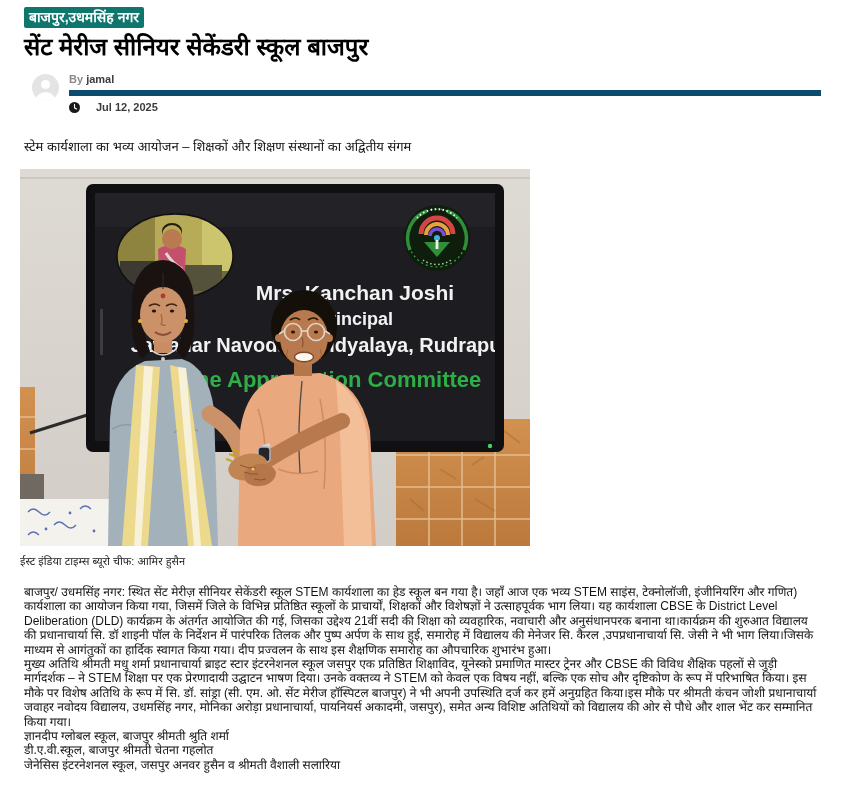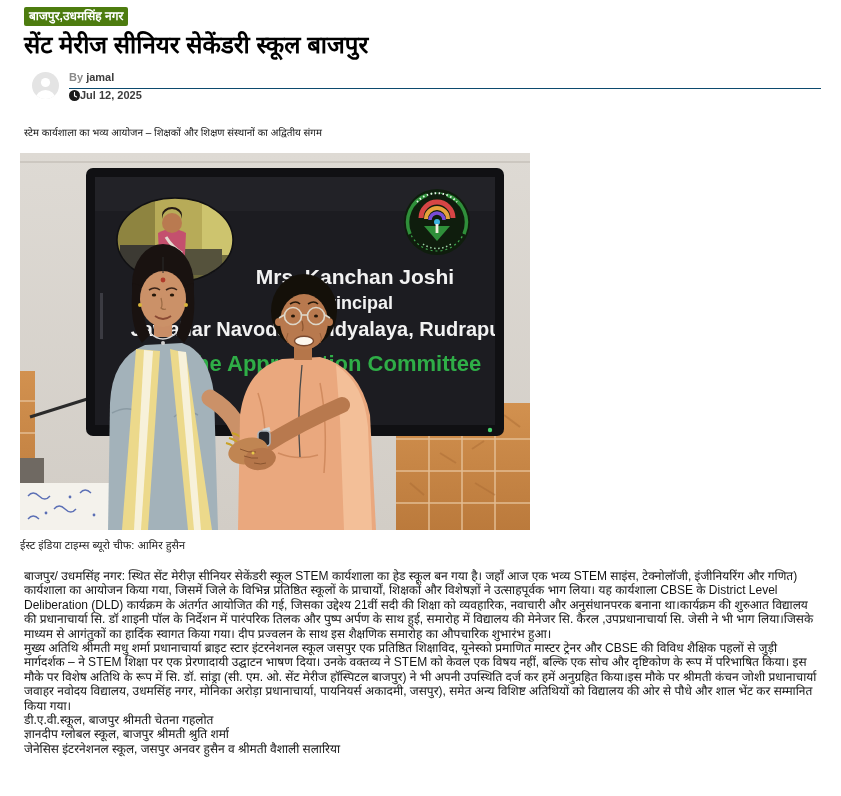--- a/index.html
+++ b/index.html
@@ -5,46 +5,46 @@
   * { box-sizing: border-box; }
   html, body { margin: 0; padding: 0; }
   body {
     width: 841px; height: 796px; overflow: hidden;
     background: #ffffff; color: #1a1a1a;
     font-family: "Liberation Sans", "DejaVu Sans", sans-serif;
   }
   .container { padding: 0 20px 0 24px; }
   .badge {
     display: inline-block; margin-top: 7px;
-    background: #4d7c0f; color: #fff;
-    font-size: 12px; font-weight: bold; line-height: 1;
+    background: #0f766e; color: #fff;
+    font-size: 14px; font-weight: bold; line-height: 1;
     padding: 3px 5px 4px; border-radius: 2px; text-decoration: none;
     cursor: pointer;
   }
   h1.title {
     margin: 4px 0 4px; font-size: 24px; line-height: 30px;
     font-weight: 700; color: #000;
   }
   .byline { display: flex; gap: 10px; margin-top: 11px; }
   .avatar {
     width: 27px; height: 27px; border-radius: 50%;
     background: #e4e4e4; margin-left: 8px; margin-top: 1px;
     flex: 0 0 auto; overflow: hidden; cursor: pointer;
   }
   .byline-col { flex: 1; min-width: 0; }
   .byline-top {
-    border-bottom: 1px solid #0c4a6e; padding-bottom: 5px;
+    border-bottom: 6px solid #0c4a6e; padding-bottom: 5px;
     font-size: 11px; font-weight: bold; color: #8a8a8a;
   }
   .byline-top .author { color: #3c3c3c; text-decoration: none; cursor: pointer; }
   .byline-date {
-    font-size: 11px; font-weight: bold; color: #3c3c3c;
-    display: flex; align-items: center; gap: 0;
-  }
-  .subtitle { margin: 24px 0 0; font-size: 10px; color: #141414; }
+    margin-top: 5px; font-size: 11px; font-weight: bold; color: #3c3c3c;
+    display: flex; align-items: center; gap: 16px;
+  }
+  .subtitle { margin: 24px 0 0; font-size: 13px; color: #141414; }
   figure.photo { margin: 14px 0 0 -4px; width: 510px; height: 377px; }
   .caption { margin: 7px 0 0 -4px; font-size: 11px; color: #222; }
   .article { margin-top: 17px; font-size: 12px; line-height: 14.4px; color: #141414; }
   .article p { margin: 0; }
 </style>
 </head>
 <body>
 
 <div class="container">
 
@@ -273,19 +273,19 @@
         <circle cx="233" cy="300" r="1.5" fill="#e8c94a"></circle>
       </g>
     </svg>
   </figure>
 
   <p class="caption">ईस्ट इंडिया टाइम्स ब्यूरो चीफ: आमिर हुसैन</p>
 
   <div class="article">
     <p>बाजपुर/ उधमसिंह नगर: स्थित सेंट मेरीज़ सीनियर सेकेंडरी स्कूल STEM कार्यशाला का हेड स्कूल बन गया है। जहाँ आज एक भव्य STEM साइंस, टेक्नोलॉजी, इंजीनियरिंग और गणित) कार्यशाला का आयोजन किया गया, जिसमें जिले के विभिन्न प्रतिष्ठित स्कूलों के प्राचार्यों, शिक्षकों और विशेषज्ञों ने उत्साहपूर्वक भाग लिया। यह कार्यशाला CBSE के District Level Deliberation (DLD) कार्यक्रम के अंतर्गत आयोजित की गई, जिसका उद्देश्य 21वीं सदी की शिक्षा को व्यवहारिक, नवाचारी और अनुसंधानपरक बनाना था।कार्यक्रम की शुरुआत विद्यालय की प्रधानाचार्या सि. डॉ शाइनी पॉल के निर्देशन में पारंपरिक तिलक और पुष्प अर्पण के साथ हुई, समारोह में विद्यालय की मेनेजर सि. कैरल ,उपप्रधानाचार्या सि. जेसी ने भी भाग लिया।जिसके माध्यम से आगंतुकों का हार्दिक स्वागत किया गया। दीप प्रज्वलन के साथ इस शैक्षणिक समारोह का औपचारिक शुभारंभ हुआ।</p>
     <p>मुख्य अतिथि श्रीमती मधु शर्मा प्रधानाचार्या ब्राइट स्टार इंटरनेशनल स्कूल जसपुर एक प्रतिष्ठित शिक्षाविद, यूनेस्को प्रमाणित मास्टर ट्रेनर और CBSE की विविध शैक्षिक पहलों से जुड़ी मार्गदर्शक – ने STEM शिक्षा पर एक प्रेरणादायी उद्घाटन भाषण दिया। उनके वक्तव्य ने STEM को केवल एक विषय नहीं, बल्कि एक सोच और दृष्टिकोण के रूप में परिभाषित किया। इस मौके पर विशेष अतिथि के रूप में सि. डॉ. सांड्रा (सी. एम. ओ. सेंट मेरीज हॉस्पिटल बाजपुर) ने भी अपनी उपस्थिति दर्ज कर हमें अनुग्रहित किया।इस मौके पर श्रीमती कंचन जोशी प्रधानाचार्या जवाहर नवोदय विद्यालय, उधमसिंह नगर, मोनिका अरोड़ा प्रधानाचार्या, पायनियर्स अकादमी, जसपुर), समेत अन्य विशिष्ट अतिथियों को विद्यालय की ओर से पौधे और शाल भेंट कर सम्मानित किया गया।</p>
+    <p>ज्ञानदीप ग्लोबल स्कूल, बाजपुर श्रीमती श्रुति शर्मा</p>
     <p>डी.ए.वी.स्कूल, बाजपुर श्रीमती चेतना गहलोत</p>
-    <p>ज्ञानदीप ग्लोबल स्कूल, बाजपुर श्रीमती श्रुति शर्मा</p>
     <p>जेनेसिस इंटरनेशनल स्कूल, जसपुर अनवर हुसैन व श्रीमती वैशाली सलारिया</p>
 
   </div>
 
 </div>
 
 </body></html>

